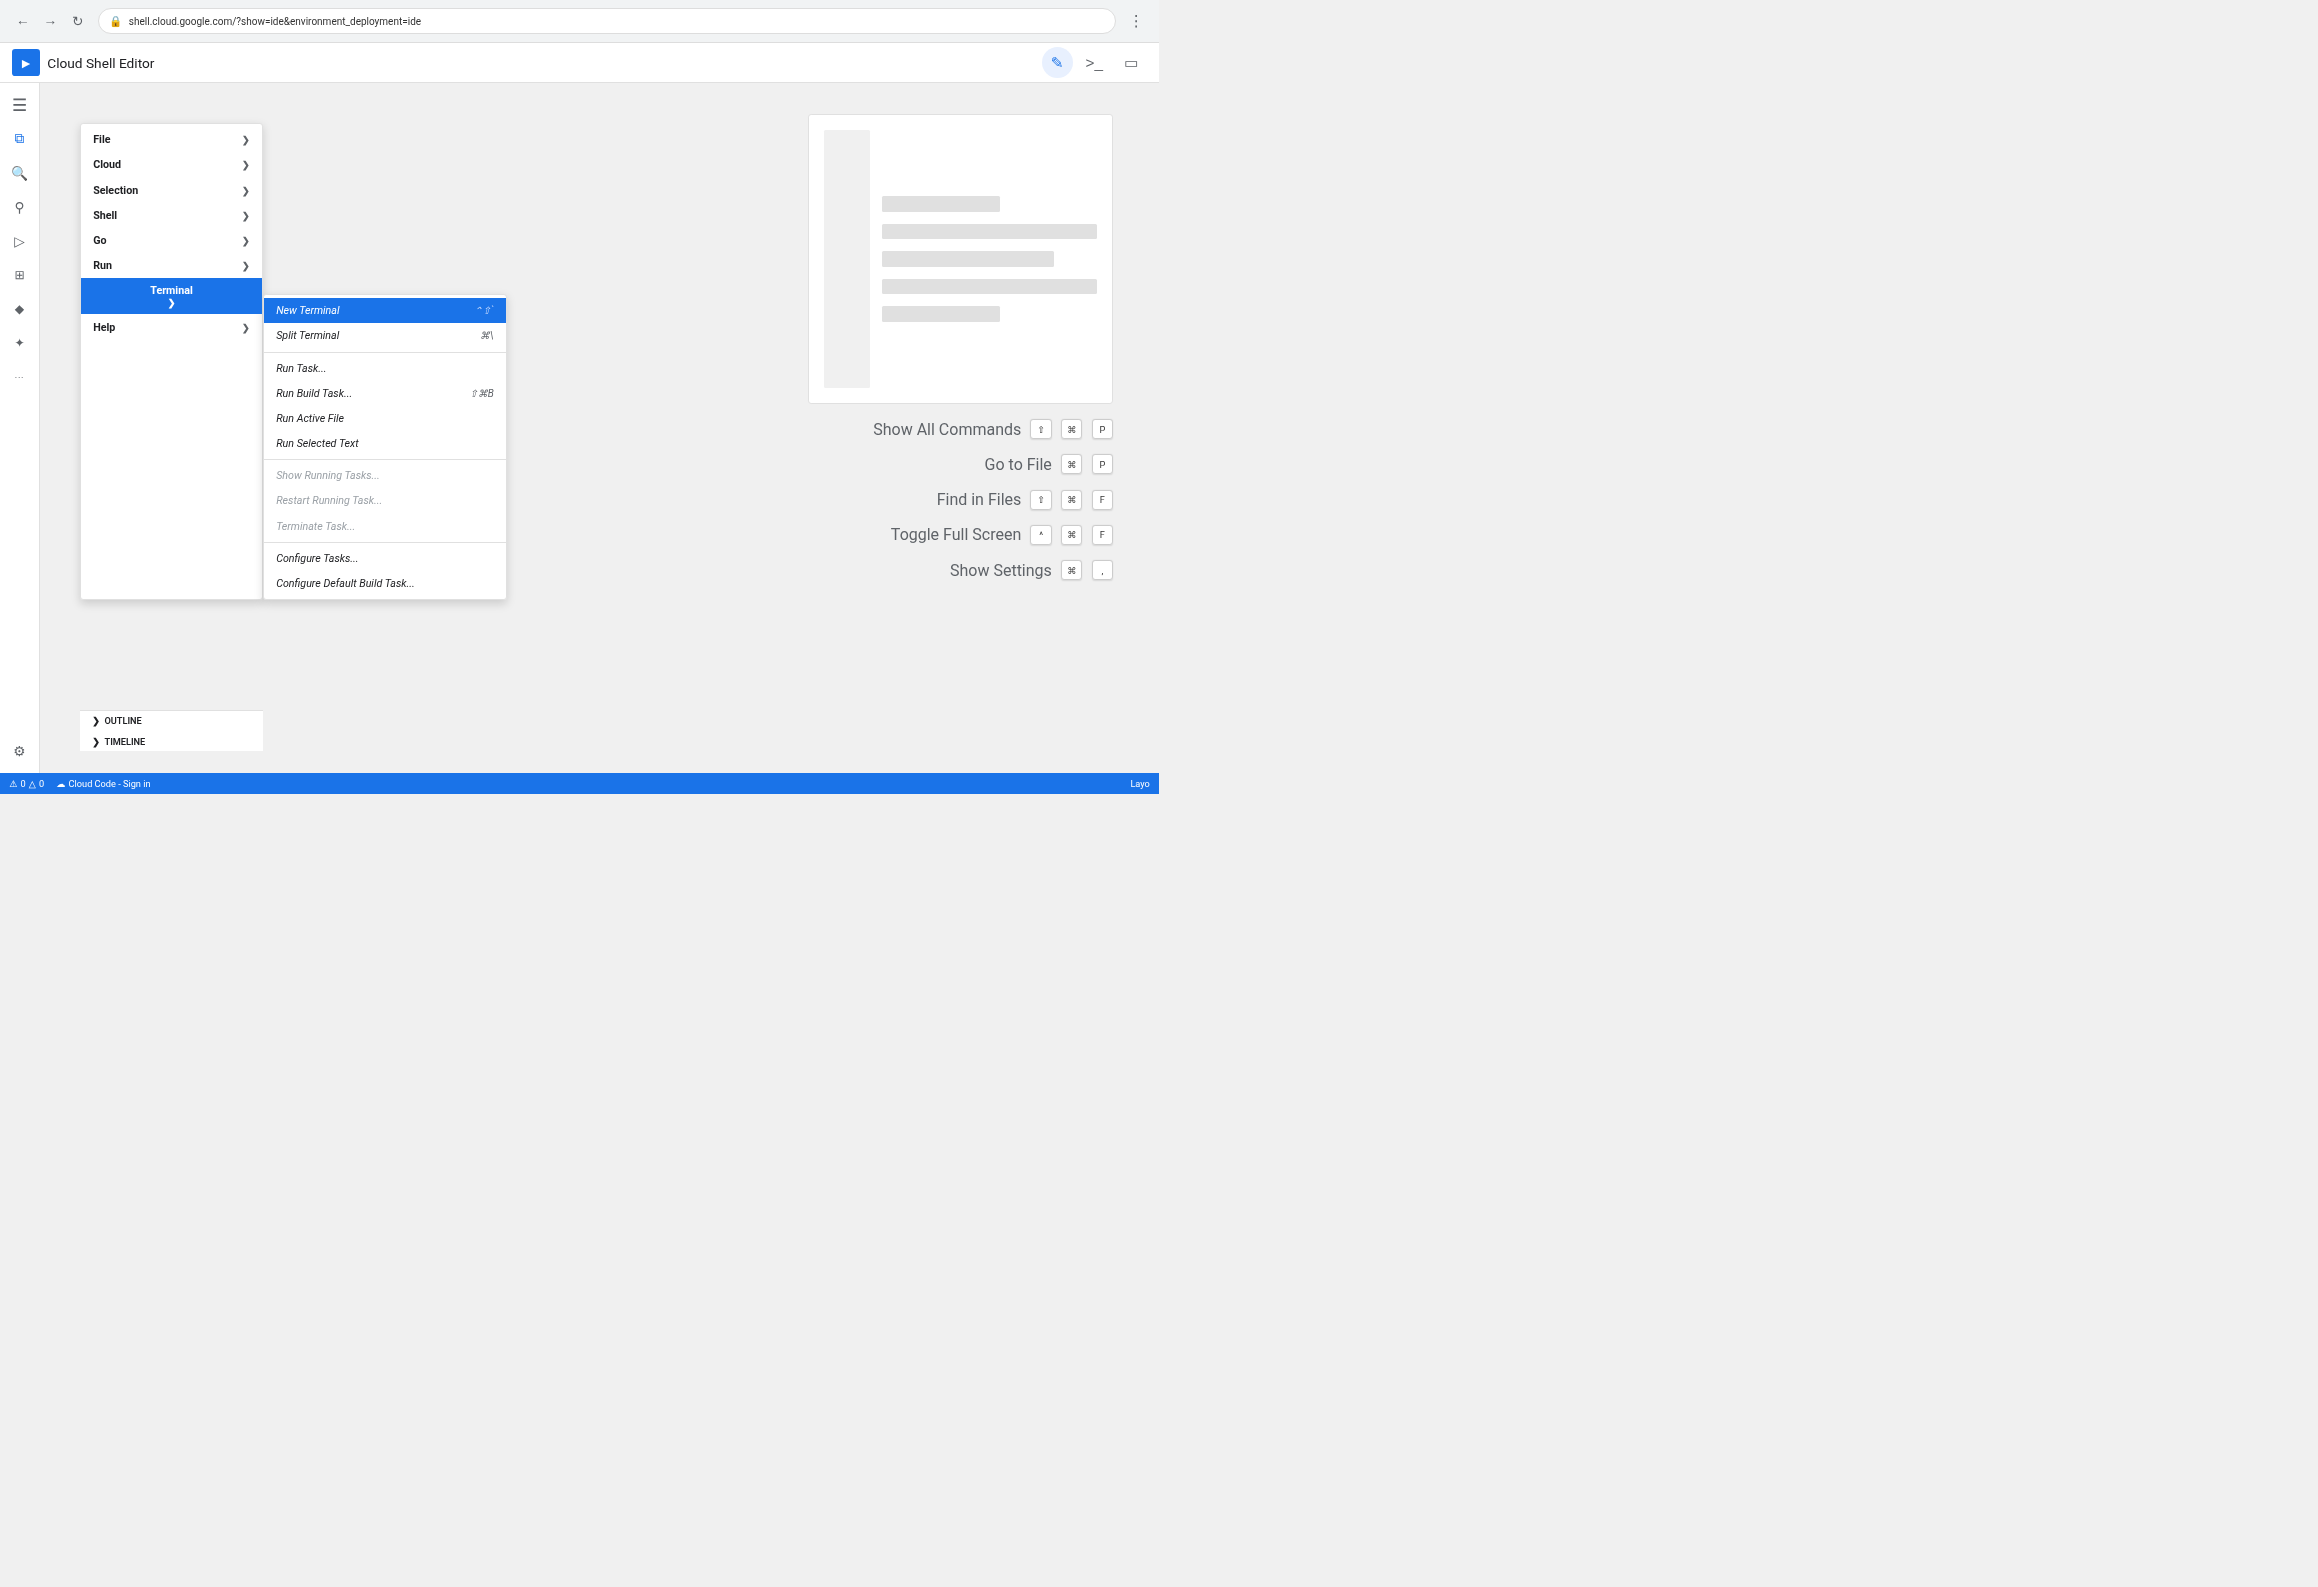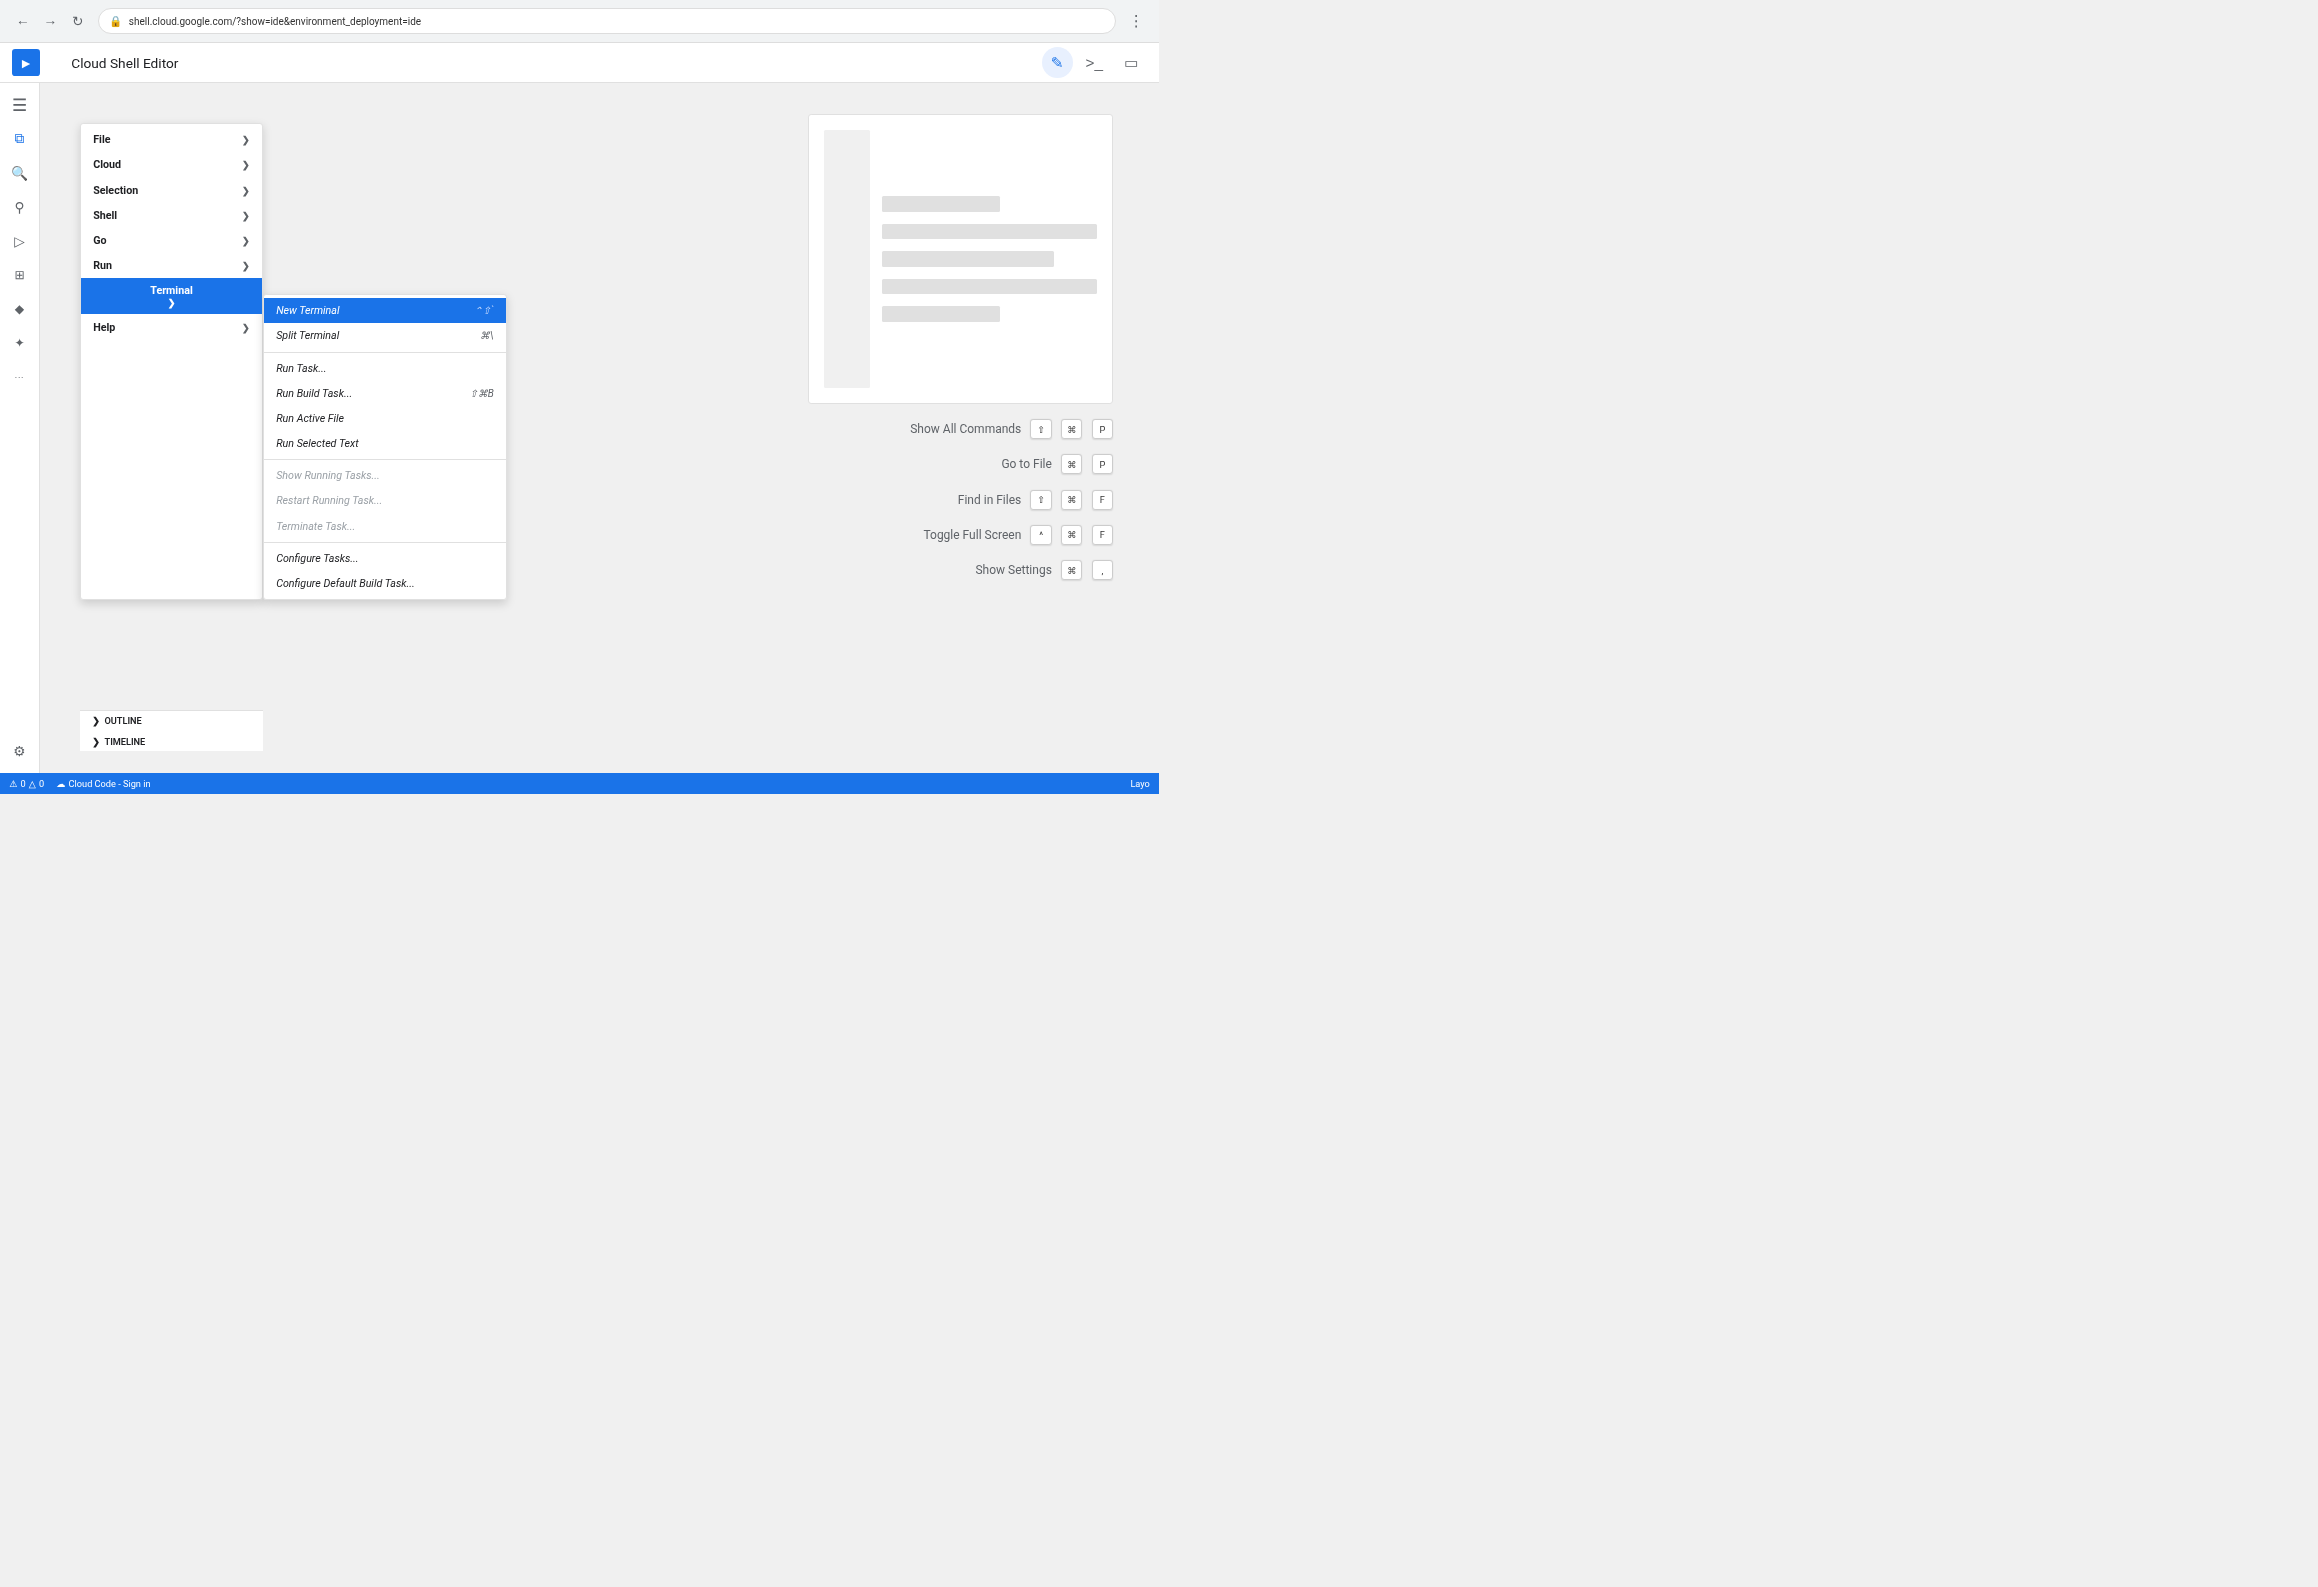--- a/index.html
+++ b/index.html
@@ -79,21 +79,20 @@
       background: #1a73e8;
       border-radius: 3.1px;
       display: flex; align-items: center; justify-content: center;
       color: white;
       font-size: 13.7px;
     }
     .app-title {
       font-size: 13.7px;
       color: #202124;
       font-weight: 400;
-      margin-left: 24px;
     }
     .header-spacer { flex: 1; }
     .header-actions {
       display: flex; gap: 6.1px; align-items: center;
     }
     .header-action-btn {
       width: 31px; height: 31px;
       border-radius: 50%;
       border: none;
       background: transparent;
@@ -273,21 +272,21 @@
       flex-direction: column;
       gap: 15.3px;
     }
     .shortcut-row {
       display: flex;
       align-items: center;
       gap: 9.2px;
       justify-content: flex-end;
     }
     .shortcut-label {
-      font-size: 12px;
+      font-size: 16px;
       color: #5f6368;
     }
     .kbd {
       display: inline-flex;
       align-items: center;
       justify-content: center;
       min-width: 21.4px;
       height: 20px;
       padding: 0 4.6px;
       background: #fff;

